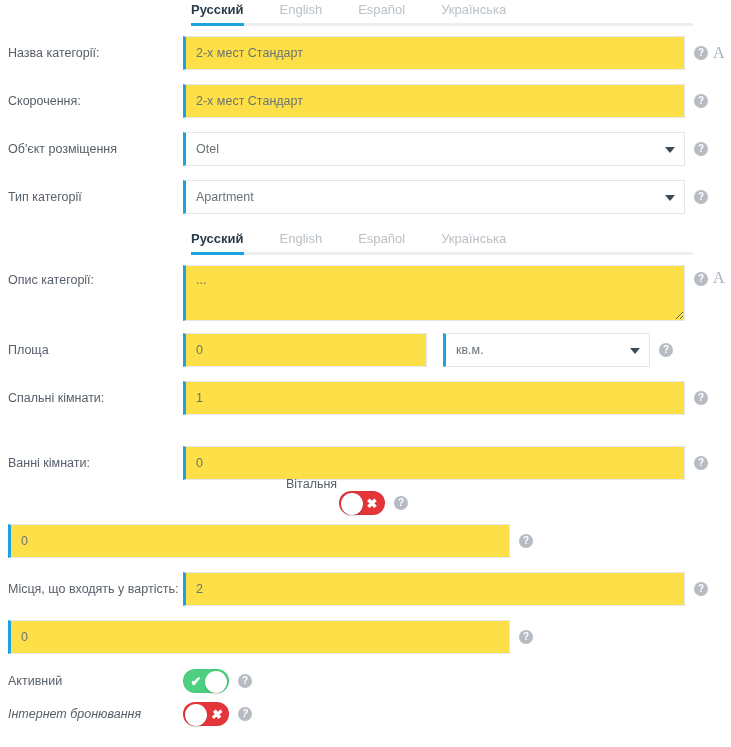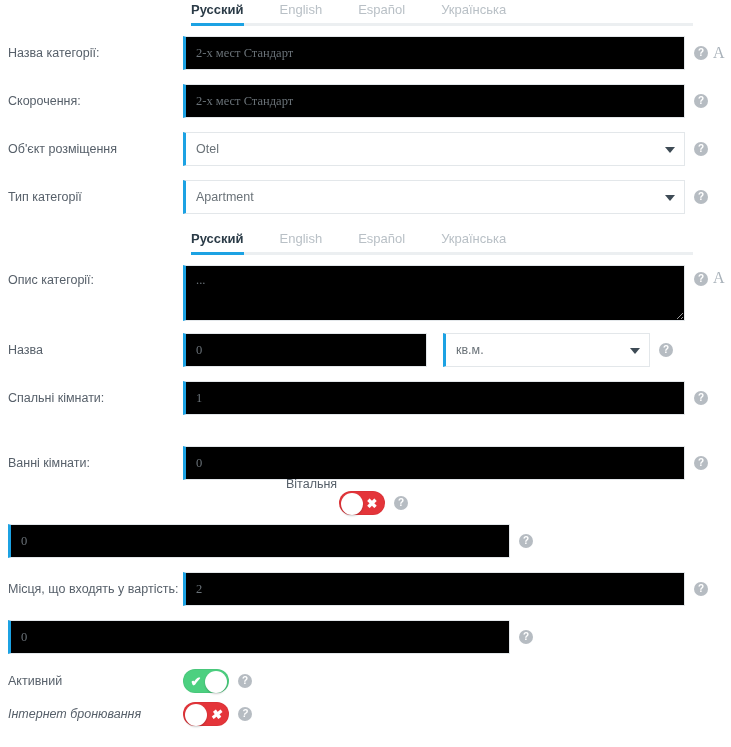--- a/index.html
+++ b/index.html
@@ -75,24 +75,24 @@
     flex: 1;
     display: flex;
     align-items: center;
     height: 100%;
   }
 
   .ctl {
     height: 34px;
     border: 1px solid #e3e7ea;
     border-left: 3px solid #1ca2e3;
-    background: #000000;
+    background: #fde047;
     font-size: 12.5px;
     color: #6a7278;
-    font-family: Liberation Serif, serif;
+    font-family: Liberation Sans, sans-serif;
     padding: 0 10px;
     line-height: 32px;
     display: block;
     outline: none;
   }
   .ctl.text { width: 502px; }
   .ctl.text-short { width: 244px; }
 
   .select {
     position: relative;
@@ -260,21 +260,21 @@
   <div class="row ta-row" style="top:265px;">
     <div class="label">Опис категорії:</div>
     <div class="field-area" style="align-items:flex-start;">
       <textarea class="ctl" style="">...</textarea>
       <div class="help" style="margin-top:7px;">?</div>
       <div class="aicon" style="margin-top:6px;">A</div>
     </div>
   </div>
 
   <div class="row" style="top:333px;">
-    <div class="label">Назва</div>
+    <div class="label">Площа</div>
     <div class="field-area">
       <input class="ctl text-short" type="text" value="0" style="">
       <div class="select unit" style="margin-left:16px;">
         <span>кв.м.</span>
         <span class="caret"></span>
       </div>
       <div class="help">?</div>
     </div>
   </div>
 

